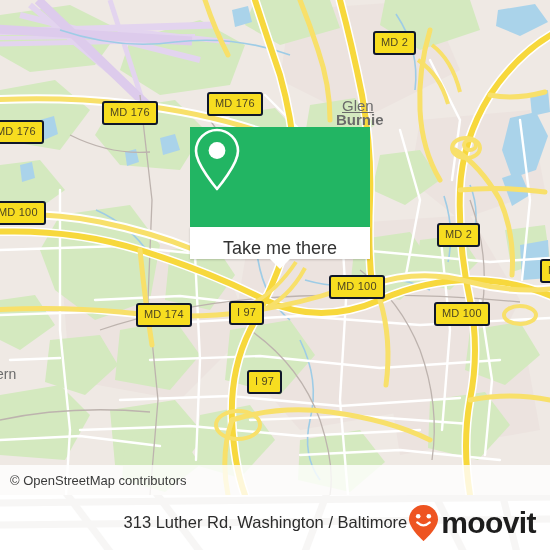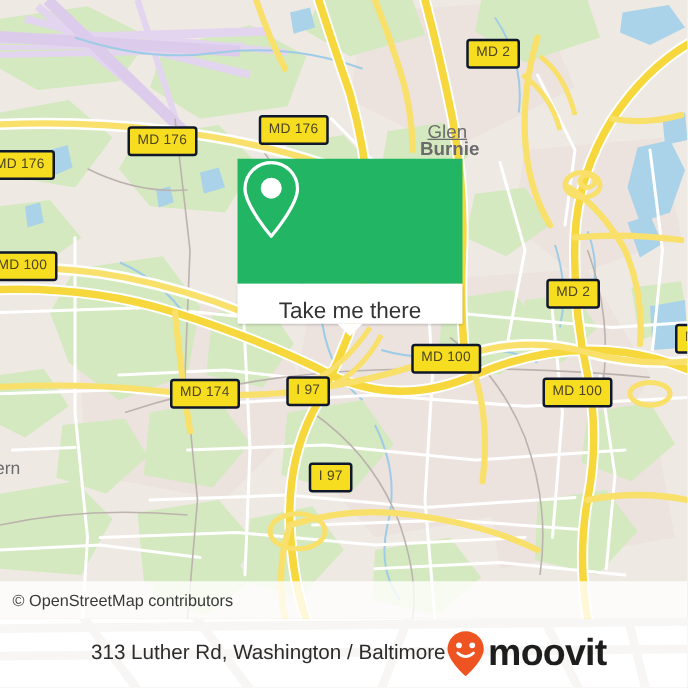--- a/index.html
+++ b/index.html
@@ -68,21 +68,21 @@
     background:rgba(255,255,255,0.80);
     display:flex;align-items:center;
     box-sizing:border-box;padding-left:10px;
     color:#3a3a3a;font-size:13px;text-align:right;
   }
 
   
   #footer{
     position:absolute;left:0;top:495px;width:550px;height:55px;
     background:#ffffff;
-    display:flex;align-items:center;justify-content:center;
+    display:flex;align-items:center;justify-content:flex-end;
     box-sizing:border-box;padding:0 14px 0 22px;
     overflow:hidden;
   }
   #footer-bg{position:absolute;left:0;top:0;width:550px;height:55px;opacity:0.5;}
   #footer-addr{
     position:relative;
     color:#2b2b2b;font-size:16.5px;white-space:nowrap;z-index:2;
   }
   #brand{position:relative;display:flex;align-items:center;z-index:2;}
   #brand-word{

